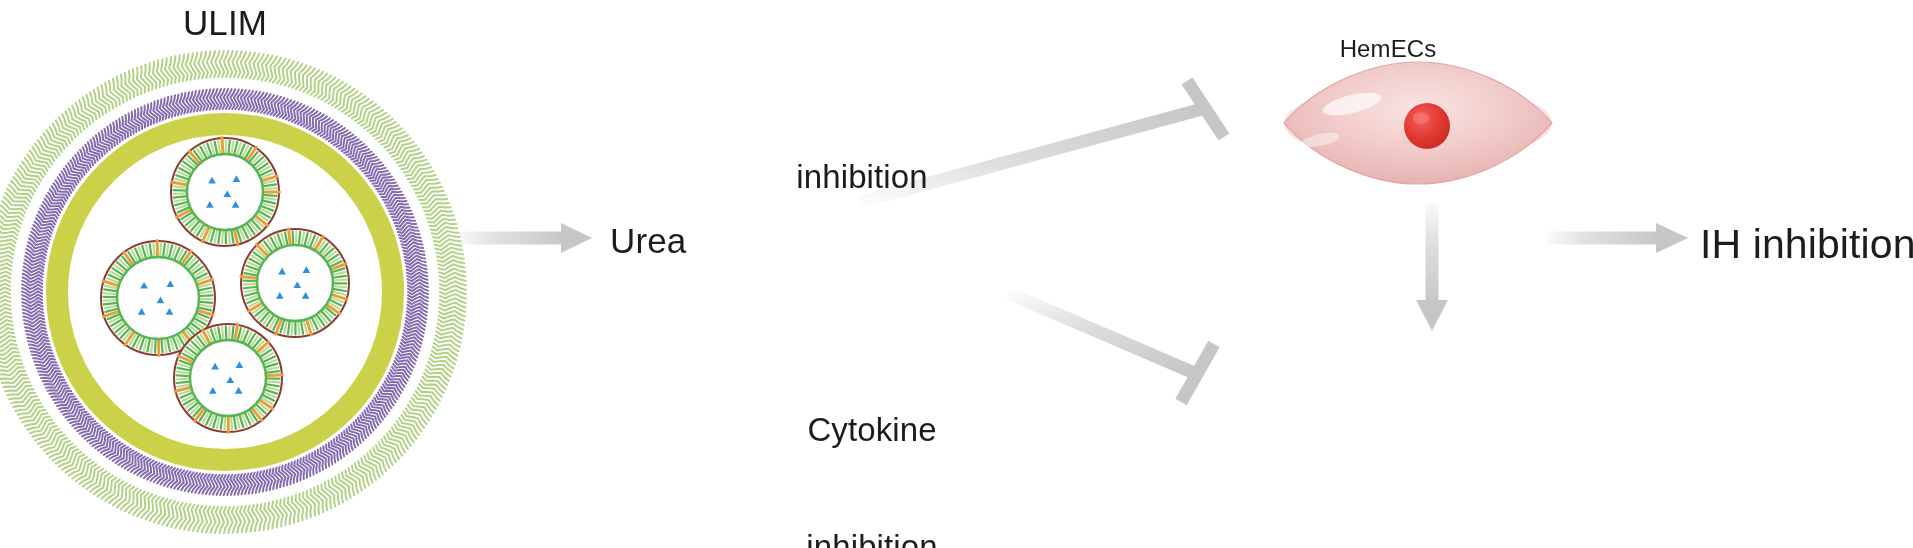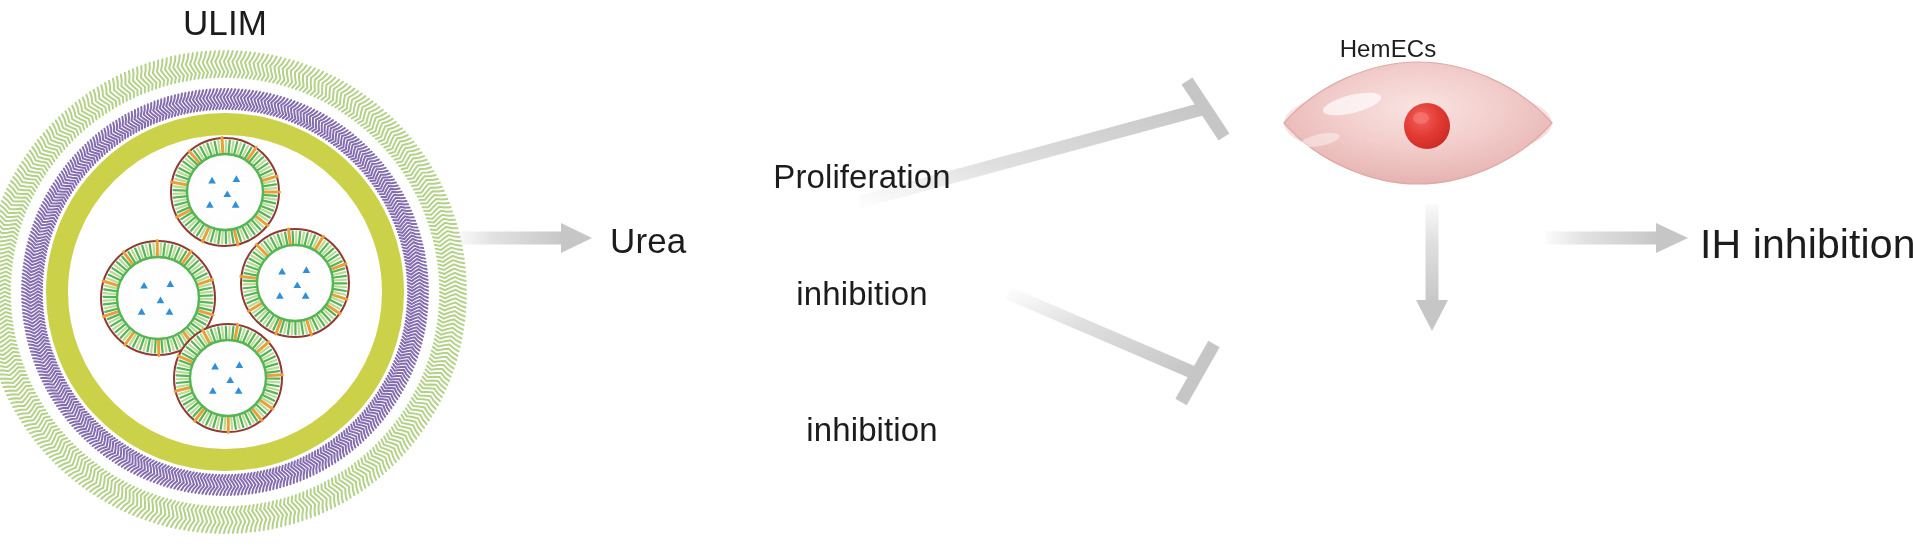--- a/index.html
+++ b/index.html
@@ -1215,25 +1215,25 @@
       <rect x="1545" y="231.5" width="114" height="13" fill="url(#gradRight)"></rect>
       <polygon points="1656,223 1688,238 1656,253" fill="#c6c6c6"></polygon>
     </g>
   </svg>
 
   <div class="label center" id="label-ulim">ULIM</div>
 
   <div class="label left" id="label-urea">Urea</div>
 
   <div class="label center" id="label-prolif">
-    <div>Proliferation</div>
     <div>inhibition</div>
   </div>
 
   <div class="label center" id="label-cyto">
+    <div>Cytokine</div>
     <div>inhibition</div>
   </div>
 
   <div class="label center" id="label-hemecs">HemECs</div>
 
 
   <div class="label left" id="label-ih">IH inhibition</div>
 
 </div>
 

